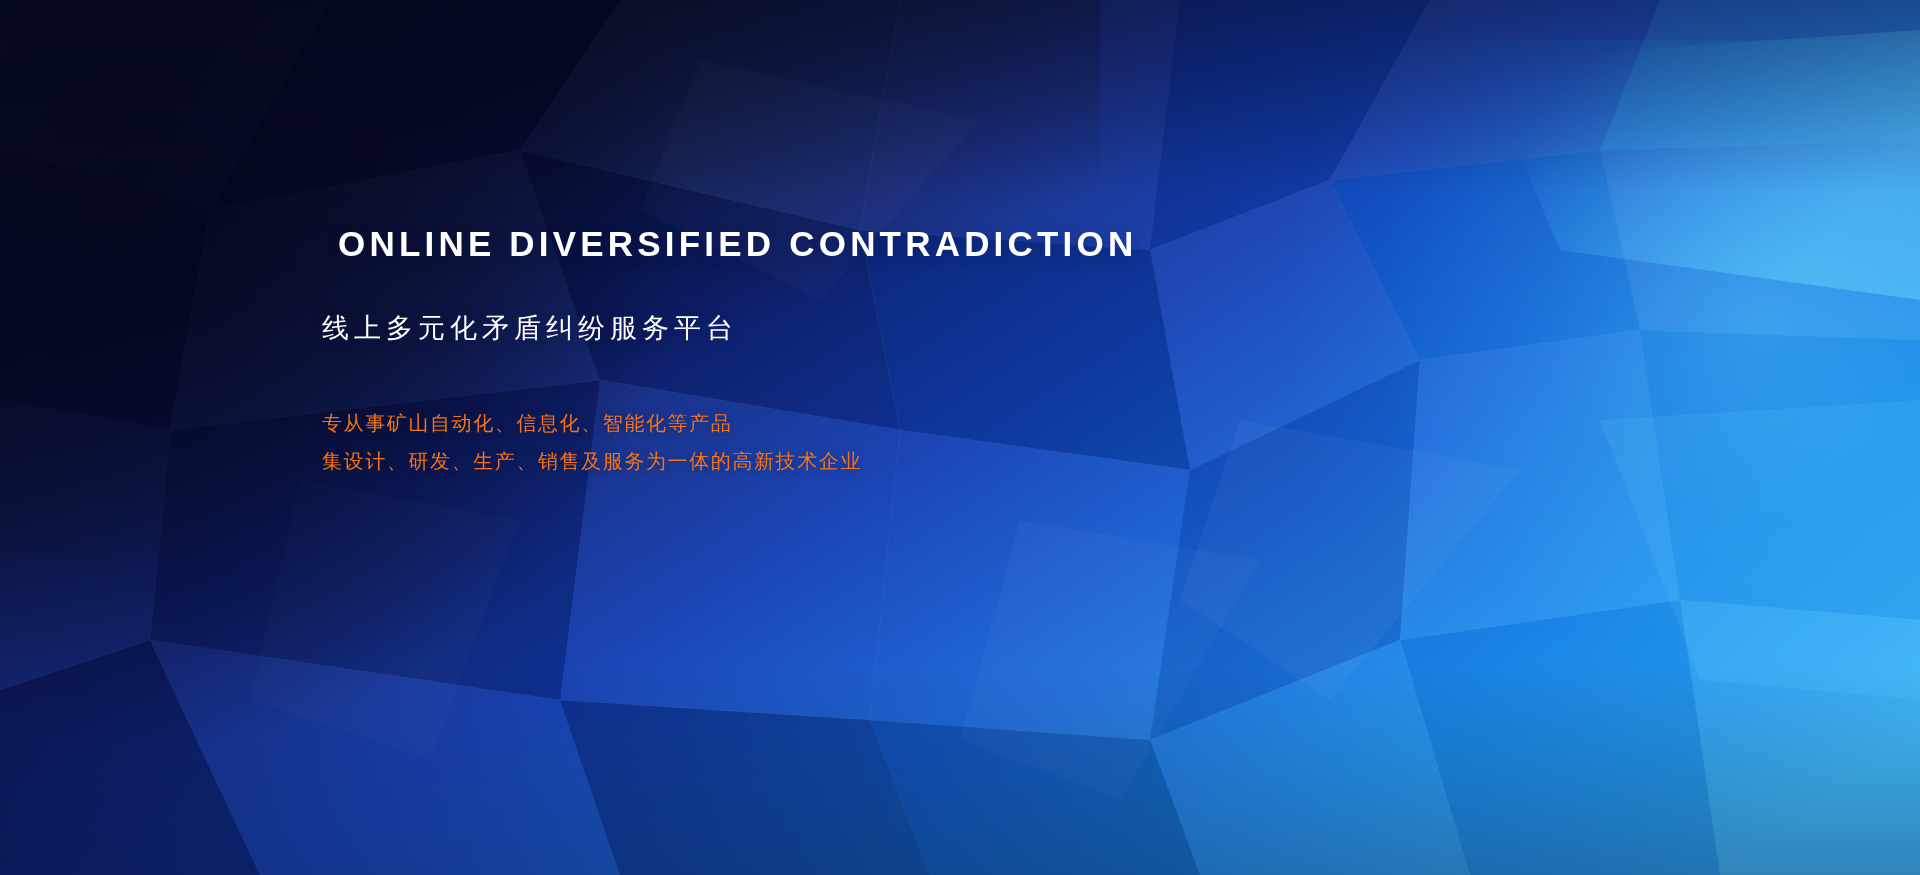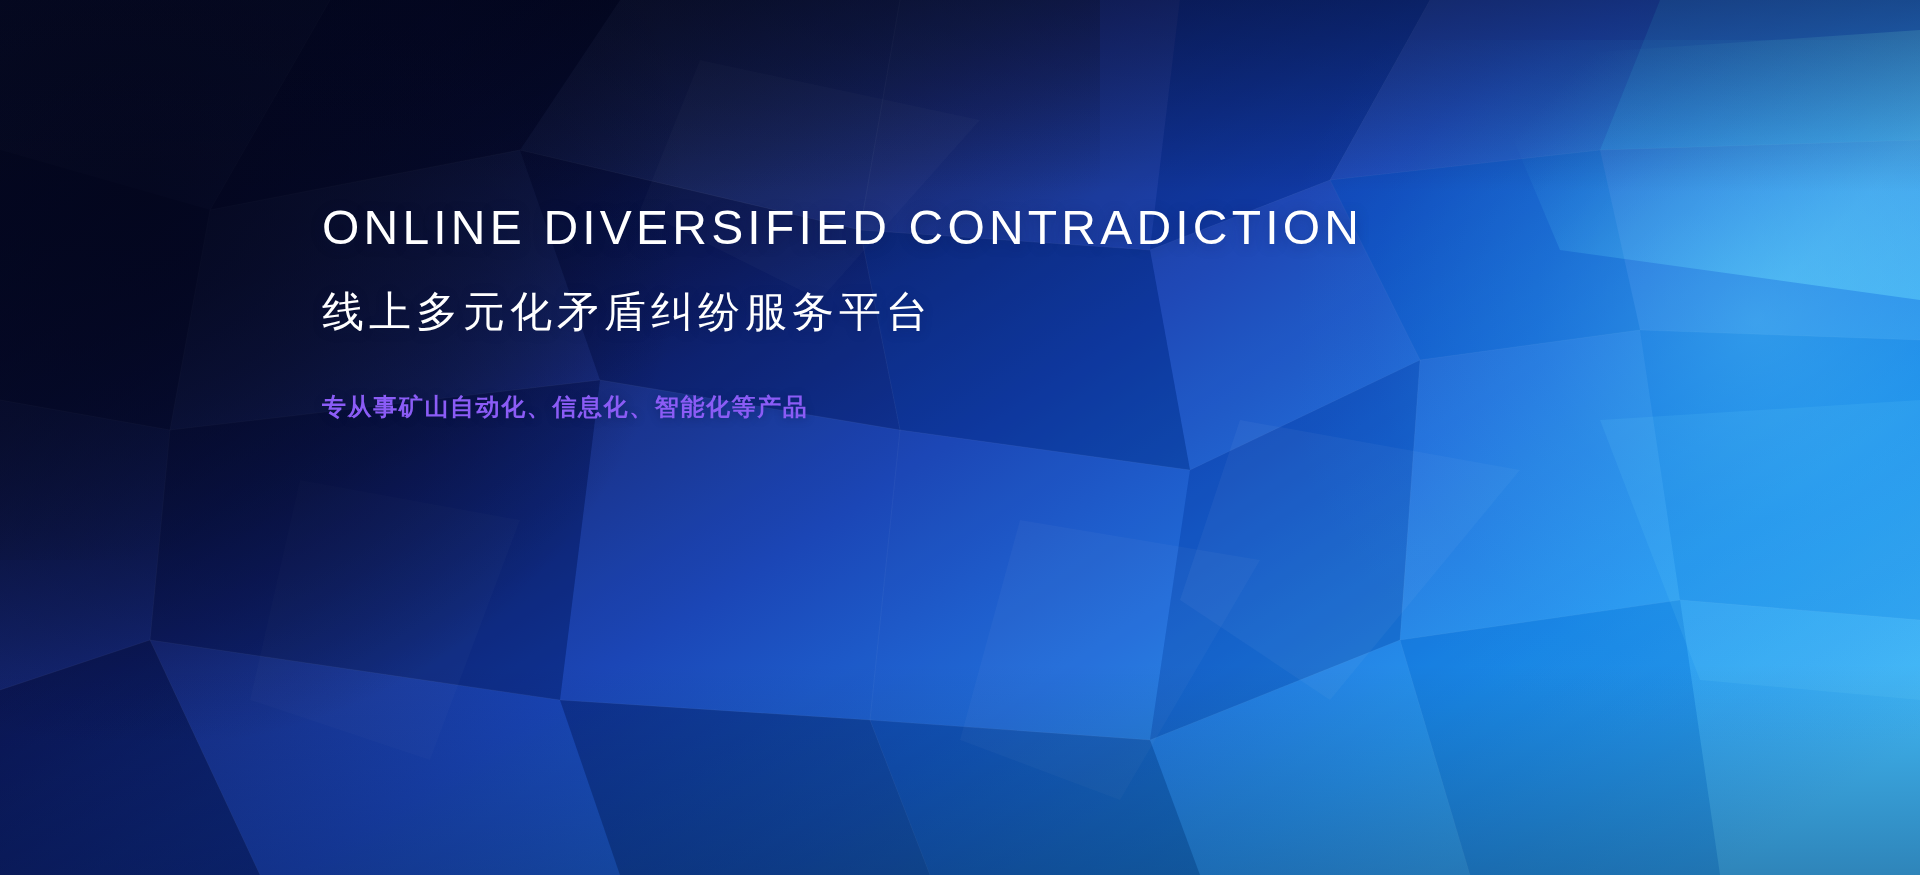--- a/index.html
+++ b/index.html
@@ -67,48 +67,48 @@
 
   
   .content {
     position: absolute;
     left: 322px;
     top: 196px;
     width: 1350px;
   }
 
   .title-en {
-    margin: 0;
+    margin: 16px;
     color: #ffffff;
-    font-size: 48px;
+    font-size: 35px;
     line-height: 64px;
-    font-weight: 400;
+    font-weight: 700;
     letter-spacing: 4.2px;
     white-space: nowrap;
     text-shadow: 0 2px 14px rgba(0, 20, 70, 0.30);
   }
   .title-en .line { display: block; }
 
   .title-cn {
     margin: 26px 0 0 0;
     color: #ffffff;
-    font-size: 42px;
+    font-size: 27px;
     line-height: 52px;
     font-weight: 400;
     letter-spacing: 5px;
     white-space: nowrap;
     text-shadow: 0 2px 12px rgba(0, 20, 70, 0.28);
   }
 
   .desc {
     margin: 50px 0 0 0;
-    color: #8b5cf6;
-    font-size: 24px;
+    color: #f97316;
+    font-size: 20px;
     line-height: 38px;
-    font-weight: 700;
+    font-weight: 400;
     letter-spacing: 1.6px;
     white-space: nowrap;
     text-shadow: 0 1px 8px rgba(0, 18, 60, 0.35);
   }
   .desc .line { display: block; }
 </style>
 </head>
 <body>
 
 <div class="banner">
@@ -203,16 +203,17 @@
   <div class="content">
 
     <h1 class="title-en">
       <span class="line">ONLINE DIVERSIFIED CONTRADICTION</span>
     </h1>
 
     <h2 class="title-cn">线上多元化矛盾纠纷服务平台</h2>
 
     <p class="desc">
       <span class="line">专从事矿山自动化、信息化、智能化等产品</span>
+      <span class="line">集设计、研发、生产、销售及服务为一体的高新技术企业</span>
     </p>
 
   </div>
 </div>
 
 </body></html>

